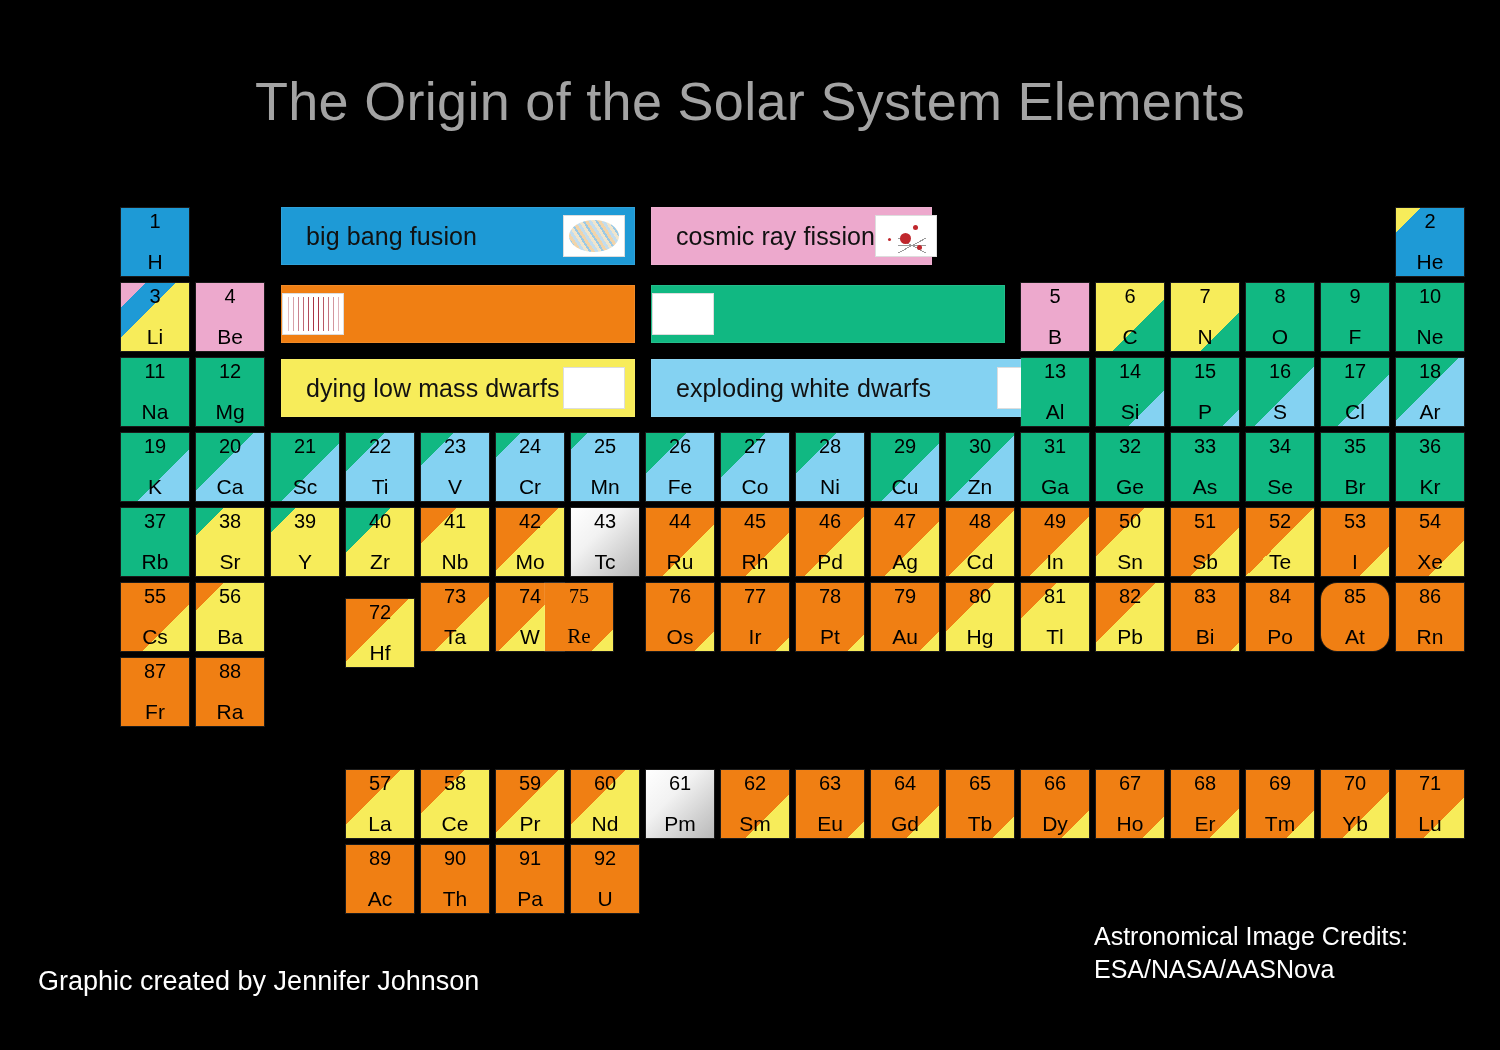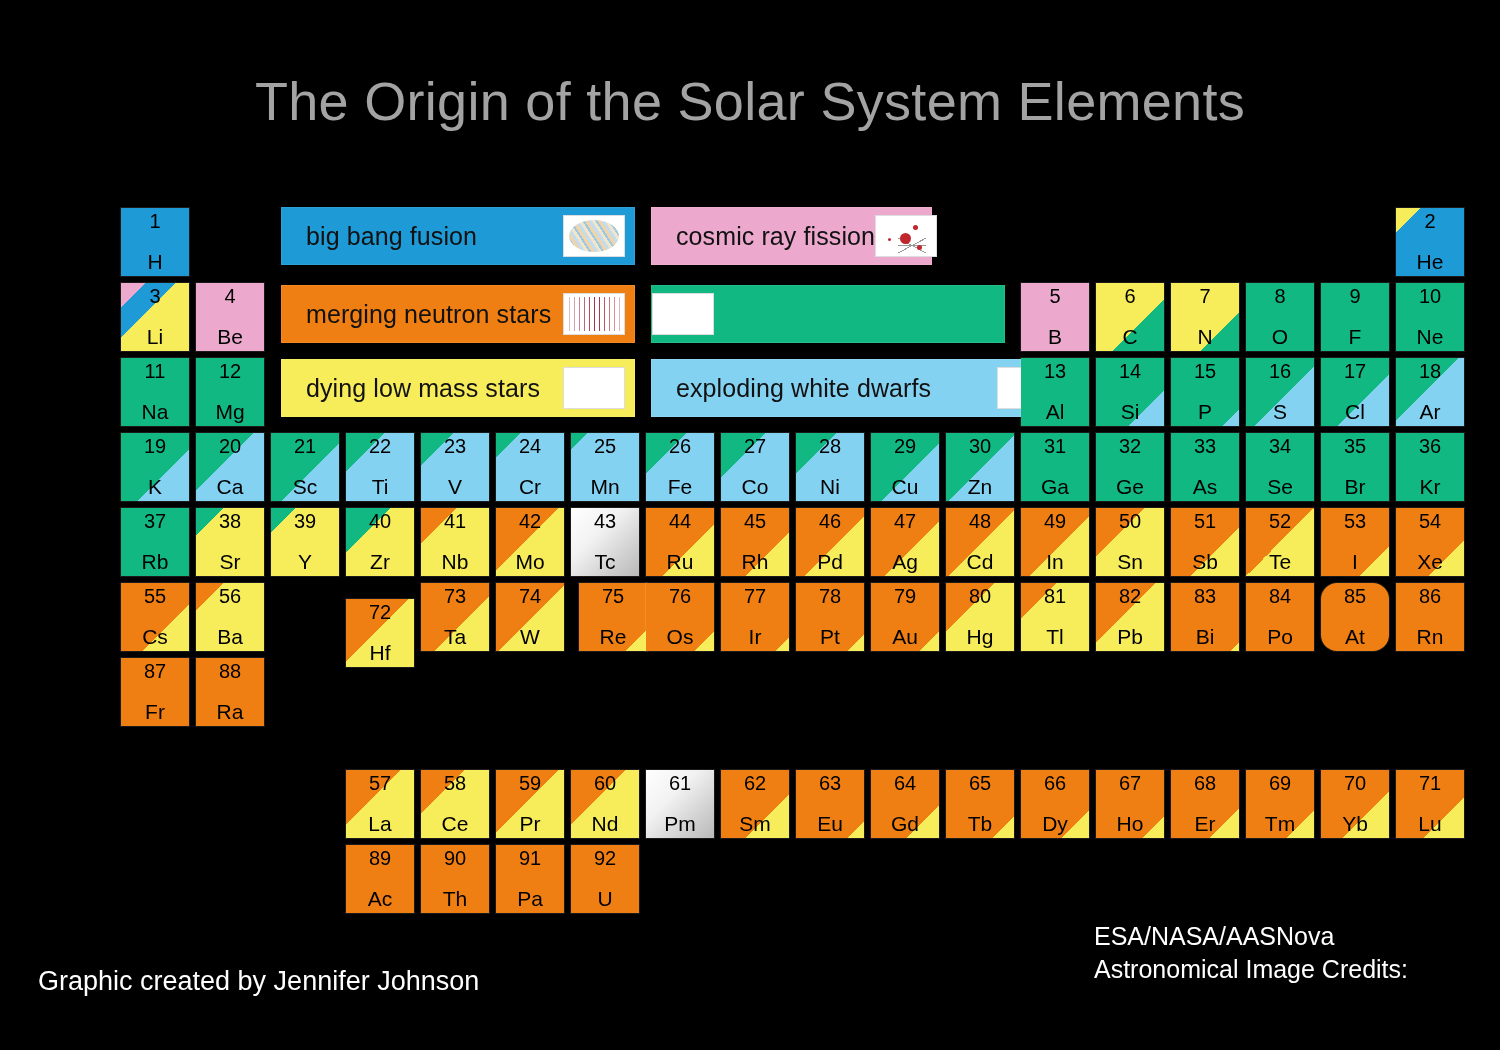--- a/index.html
+++ b/index.html
@@ -91,28 +91,27 @@
   <div id="legend-layer">
       <div class="legend" style="left: 281px; top: 207px; width: 354px; background: rgb(30, 154, 214);">
         <div class="ltext">big bang fusion</div>
         <div class="thumb th-cmb"></div>
       </div>
       <div class="legend" style="left: 651px; top: 207px; width: 281px; background: rgb(237, 169, 205);">
         <div class="ltext">cosmic ray fission</div>
         <div class="thumb th-cr"></div>
       </div>
       <div class="legend" style="left: 281px; top: 285px; width: 354px; background: rgb(240, 127, 19);">
-        <div class="ltext">merging neutron stars</div>
         <div class="thumb th-gw"></div>
       </div>
       <div class="legend" style="left: 651px; top: 285px; width: 354px; background: rgb(17, 184, 130);">
         <div class="thumb th-sn"></div>
       </div>
       <div class="legend" style="left: 281px; top: 359px; width: 354px; background: rgb(247, 236, 90);">
-        <div class="ltext">dying low mass stars</div>
+        <div class="ltext">dying low mass dwarfs</div>
         <div class="thumb th-pn"></div>
       </div>
       <div class="legend" style="left: 651px; top: 359px; width: 418px; background: rgb(132, 210, 242);">
         <div class="ltext">exploding white dwarfs</div>
         <div class="thumb th-wd"></div>
       </div>
     </div>
   <div id="table-layer">
       <div class="cell" style="left: 120px; top: 207px;">
         <div class="fill" style="background: rgb(30, 154, 214);"></div>
@@ -402,21 +401,21 @@
       <div class="cell" style="left: 420px; top: 582px;">
         <div class="fill" style="background: linear-gradient(135deg, rgb(240, 127, 19) 0px, rgb(240, 127, 19) 60%, rgb(247, 236, 90) 60%, rgb(247, 236, 90) 100%);"></div>
         <div class="num">73</div>
         <div class="sym">Ta</div>
       </div>
       <div class="cell" style="left: 495px; top: 582px;">
         <div class="fill" style="background: linear-gradient(135deg, rgb(240, 127, 19) 0px, rgb(240, 127, 19) 52%, rgb(247, 236, 90) 52%, rgb(247, 236, 90) 100%);"></div>
         <div class="num">74</div>
         <div class="sym">W</div>
       </div>
-      <div class="cell" style="left: 578px; top: 582px;">
+      <div class="cell" style="left: 544px; top: 582px; font-family: Liberation Serif, serif;">
         <div class="fill" style="background: linear-gradient(135deg, rgb(240, 127, 19) 0px, rgb(240, 127, 19) 84%, rgb(247, 236, 90) 84%, rgb(247, 236, 90) 100%);"></div>
         <div class="num">75</div>
         <div class="sym">Re</div>
       </div>
       <div class="cell" style="left: 645px; top: 582px;">
         <div class="fill" style="background: linear-gradient(135deg, rgb(240, 127, 19) 0px, rgb(240, 127, 19) 86%, rgb(247, 236, 90) 86%, rgb(247, 236, 90) 100%);"></div>
         <div class="num">76</div>
         <div class="sym">Os</div>
       </div>
       <div class="cell" style="left: 720px; top: 582px;">
@@ -571,17 +570,17 @@
       </div>
       <div class="cell" style="left: 570px; top: 844px;">
         <div class="fill" style="background: rgb(240, 127, 19);"></div>
         <div class="num">92</div>
         <div class="sym">U</div>
       </div>
     </div>
 
   <div class="credit-left">Graphic created by Jennifer Johnson</div>
   <div class="credit-right">
+    <div>Astronomical Image Credits:</div>
     <div>ESA/NASA/AASNova</div>
-    <div>Astronomical Image Credits:</div>
   </div>
 
 </div>
 
 </body></html>

